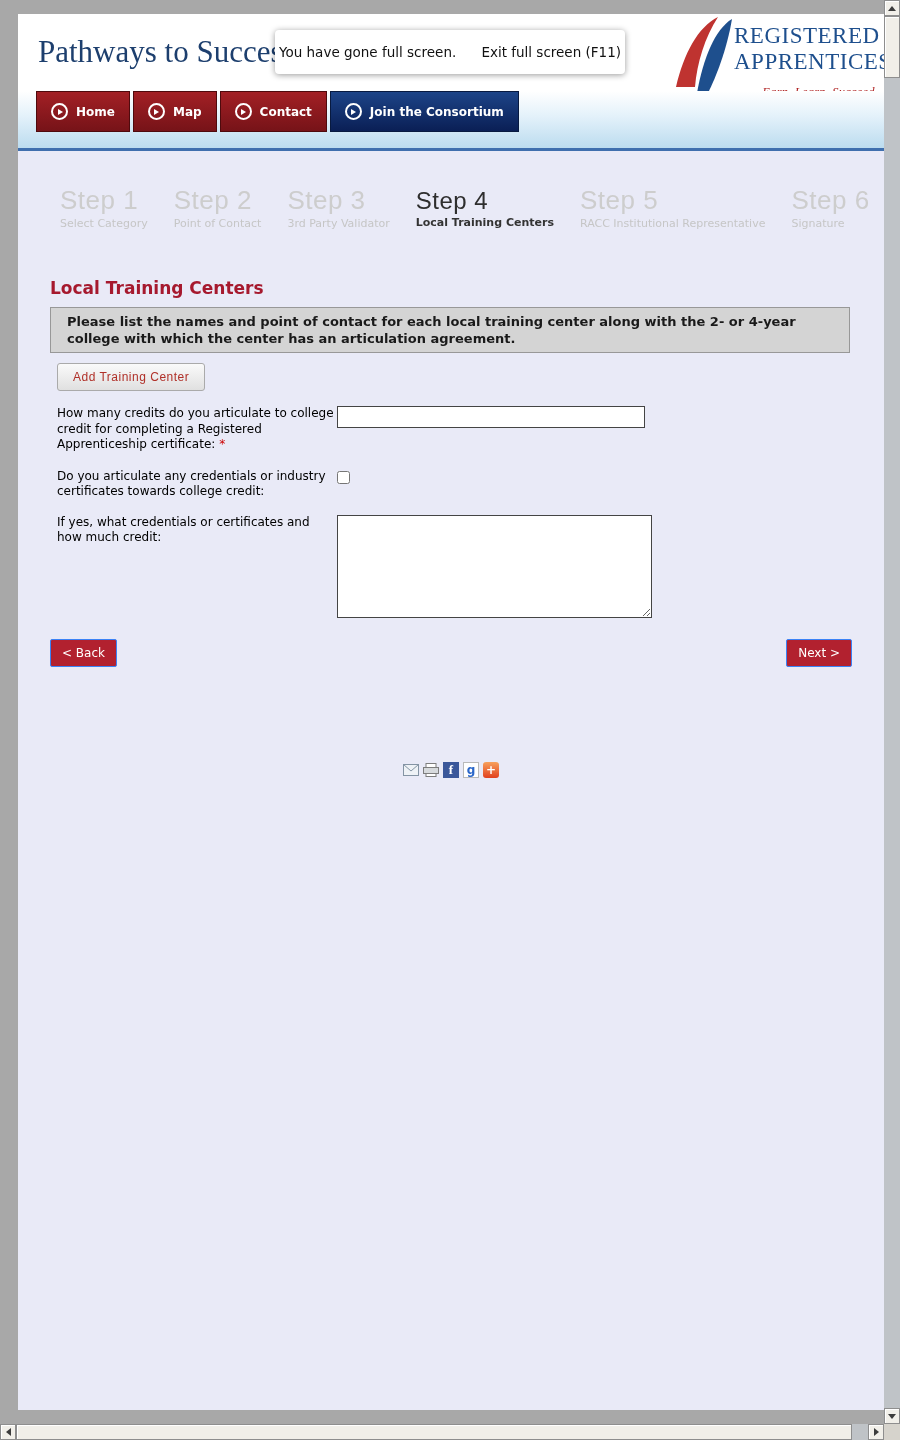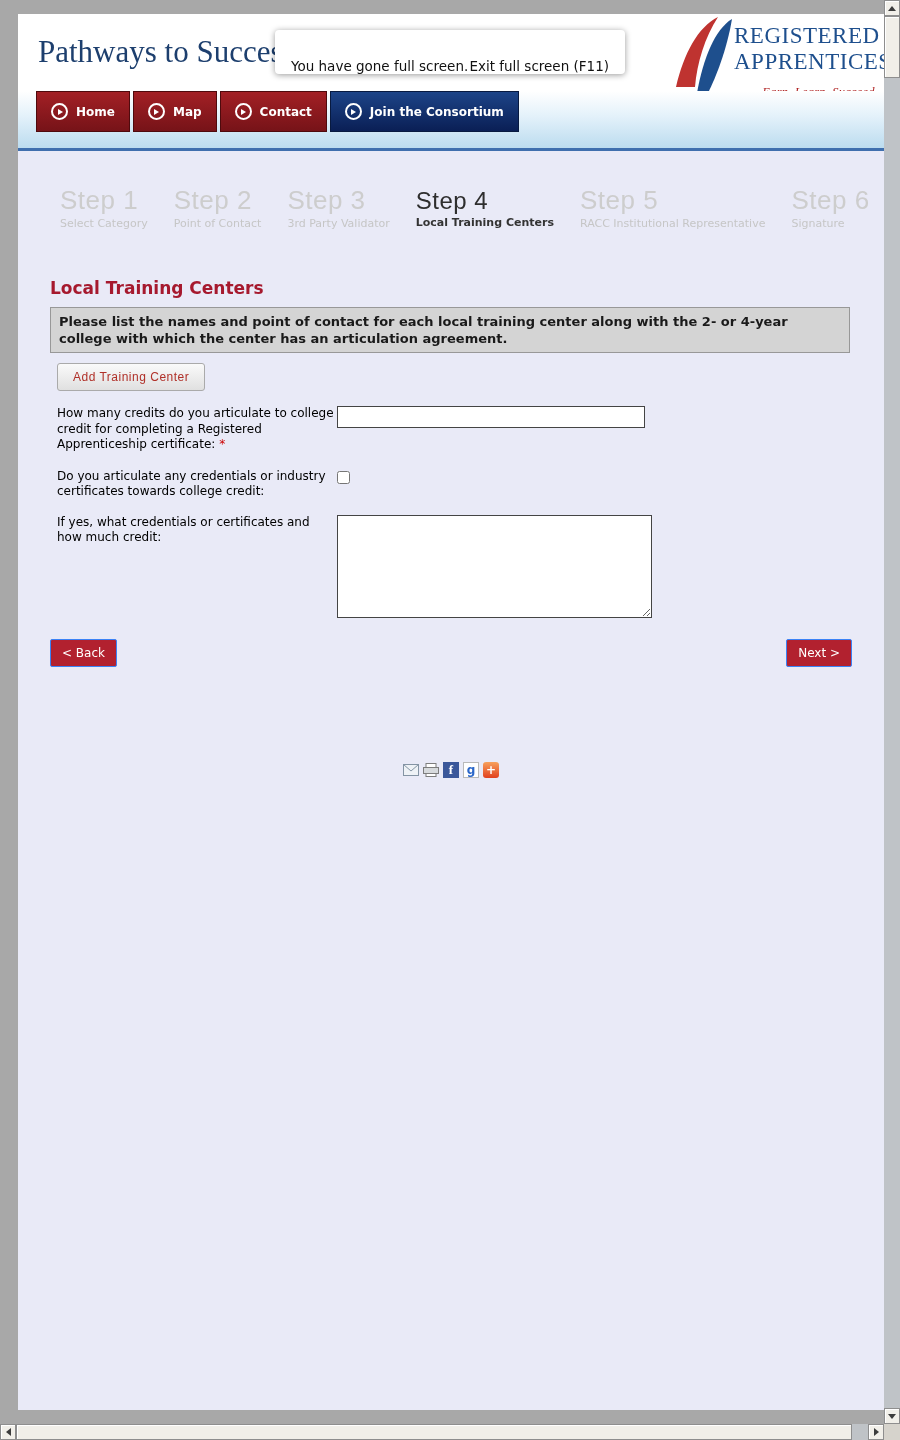--- a/index.html
+++ b/index.html
@@ -39,21 +39,21 @@
   .content{background:#e9eaf7;height:1259px;padding-top:34px;}
   .steps{display:flex;gap:26px;margin:0 0 15px 42px;align-items:flex-start;}
   .step{cursor:pointer;}
   .step .t{font-family:"Liberation Sans",sans-serif;font-size:26px;color:#cdcdcd;letter-spacing:.5px;}
   .step .s{font-size:11px;color:#c6c6c6;margin-top:1px;white-space:nowrap;}
   .step.active .t{color:#2e2e2e;font-size:24px;padding-top:2px;}
   .step.active .s{color:#333;font-weight:bold;}
 
   .page-heading{margin:48px 0 9px 32px;color:#a6192e;font-size:17px;font-weight:bold;}
   .instructions{margin-left:32px;width:800px;background:#d4d4d4;border:1px solid #989898;
-                padding:5px 8px;font-size:13px;font-weight:bold;color:#1a1a1a;line-height:17px;}
+                padding:5px 16px;font-size:13px;font-weight:bold;color:#1a1a1a;line-height:17px;}
   .empty-msg{margin:21px 0 0 39px;font-size:12px;color:#000;}
   .add-btn{margin:10px 0 0 39px;display:inline-block;background:linear-gradient(180deg,#fafafa,#e0e0e0);
            border:1px solid #aaa;border-radius:3px;padding:6px 15px;color:#b03028;font-size:12px;
            letter-spacing:.5px;cursor:pointer;font-family:Liberation Sans, sans-serif;}
   .frow{display:flex;margin:15px 0 0 39px;align-items:flex-start;}
   .frow.r2{margin-top:16px;}
   .flabel{width:280px;font-size:12px;color:#000;line-height:15.5px;}
   .req{color:#cc0000;}
   .text-input{width:308px;height:22px;border:1px solid #444;background:#fff;font:12px "DejaVu Sans",sans-serif;padding:0 3px;}
   .cbx{margin:2px 0 0 0;width:13px;height:13px;}
@@ -64,22 +64,22 @@
 
   
   .share{display:flex;justify-content:center;align-items:center;gap:4px;margin-top:95px;}
   .si{width:16px;height:16px;display:flex;align-items:center;justify-content:center;cursor:pointer;}
   .si-fb{background:#3a579a;color:#fff;font-family:"Liberation Serif",serif;font-weight:bold;font-size:13px;}
   .si-g{background:#fff;border:1px solid #b9b9b9;color:#2b67c9;font-weight:bold;font-size:12px;}
   .si-plus{background:linear-gradient(180deg,#f7a15c,#e1401e);border-radius:3px;color:#fff;font-weight:bold;font-size:12px;}
 
   
   .toast{position:absolute;left:275px;top:30px;width:350px;height:44px;background:#fff;border-radius:4px;
-         box-shadow:0 1px 6px rgba(0,0,0,.4);display:flex;align-items:flex-end;justify-content:space-between;
-         padding:0 16px;z-index:10;font-size:13.5px;color:#111;}
+         box-shadow:0 1px 6px rgba(0,0,0,.4);display:flex;align-items:center;justify-content:space-between;
+         padding:0 4px;z-index:10;font-size:13.5px;color:#111;}
   .toast-exit{cursor:pointer;}
 
   
   .vscroll{position:absolute;right:0;top:0;width:16px;height:1424px;background:#bfc3c7;z-index:5;}
   .hscroll{position:absolute;left:0;bottom:0;width:884px;height:16px;background:#bfc3c7;z-index:5;}
   .sbtn,.thumb{position:absolute;background:#f1efe9;border:1px solid #8e8e8e;box-shadow:inset 1px 1px 0 #fff;
                display:flex;align-items:center;justify-content:center;}
   .sbtn{width:16px;height:16px;cursor:pointer;}
   .vthumb{left:0;top:16px;width:16px;height:62px;cursor:grab;}
   .hthumb{top:0;left:16px;width:836px;height:16px;cursor:grab;}

